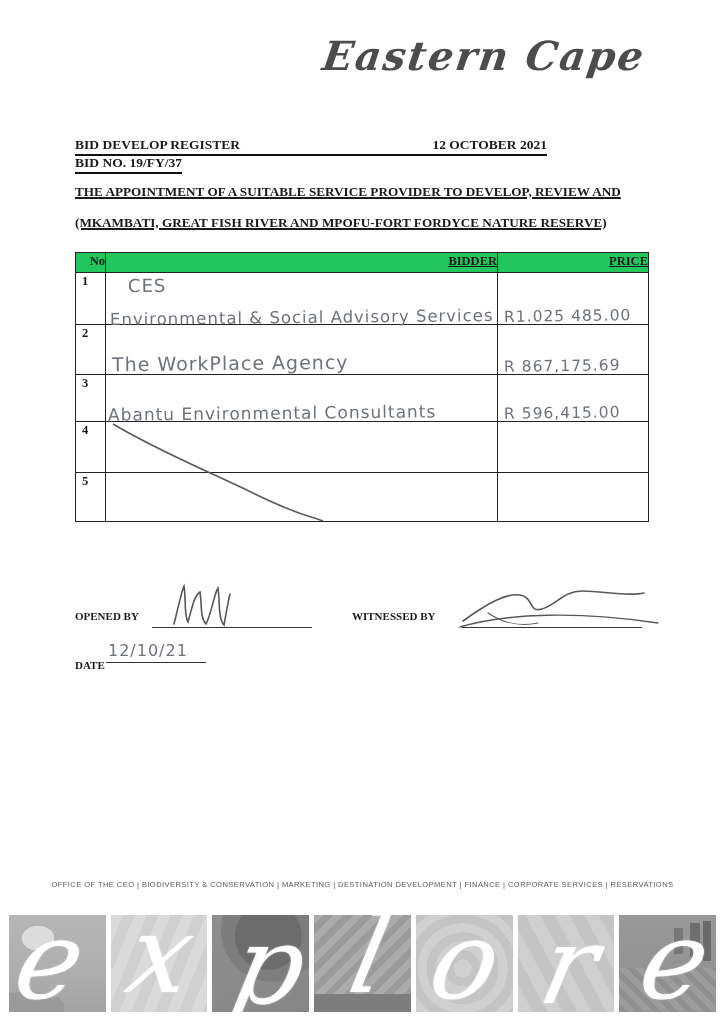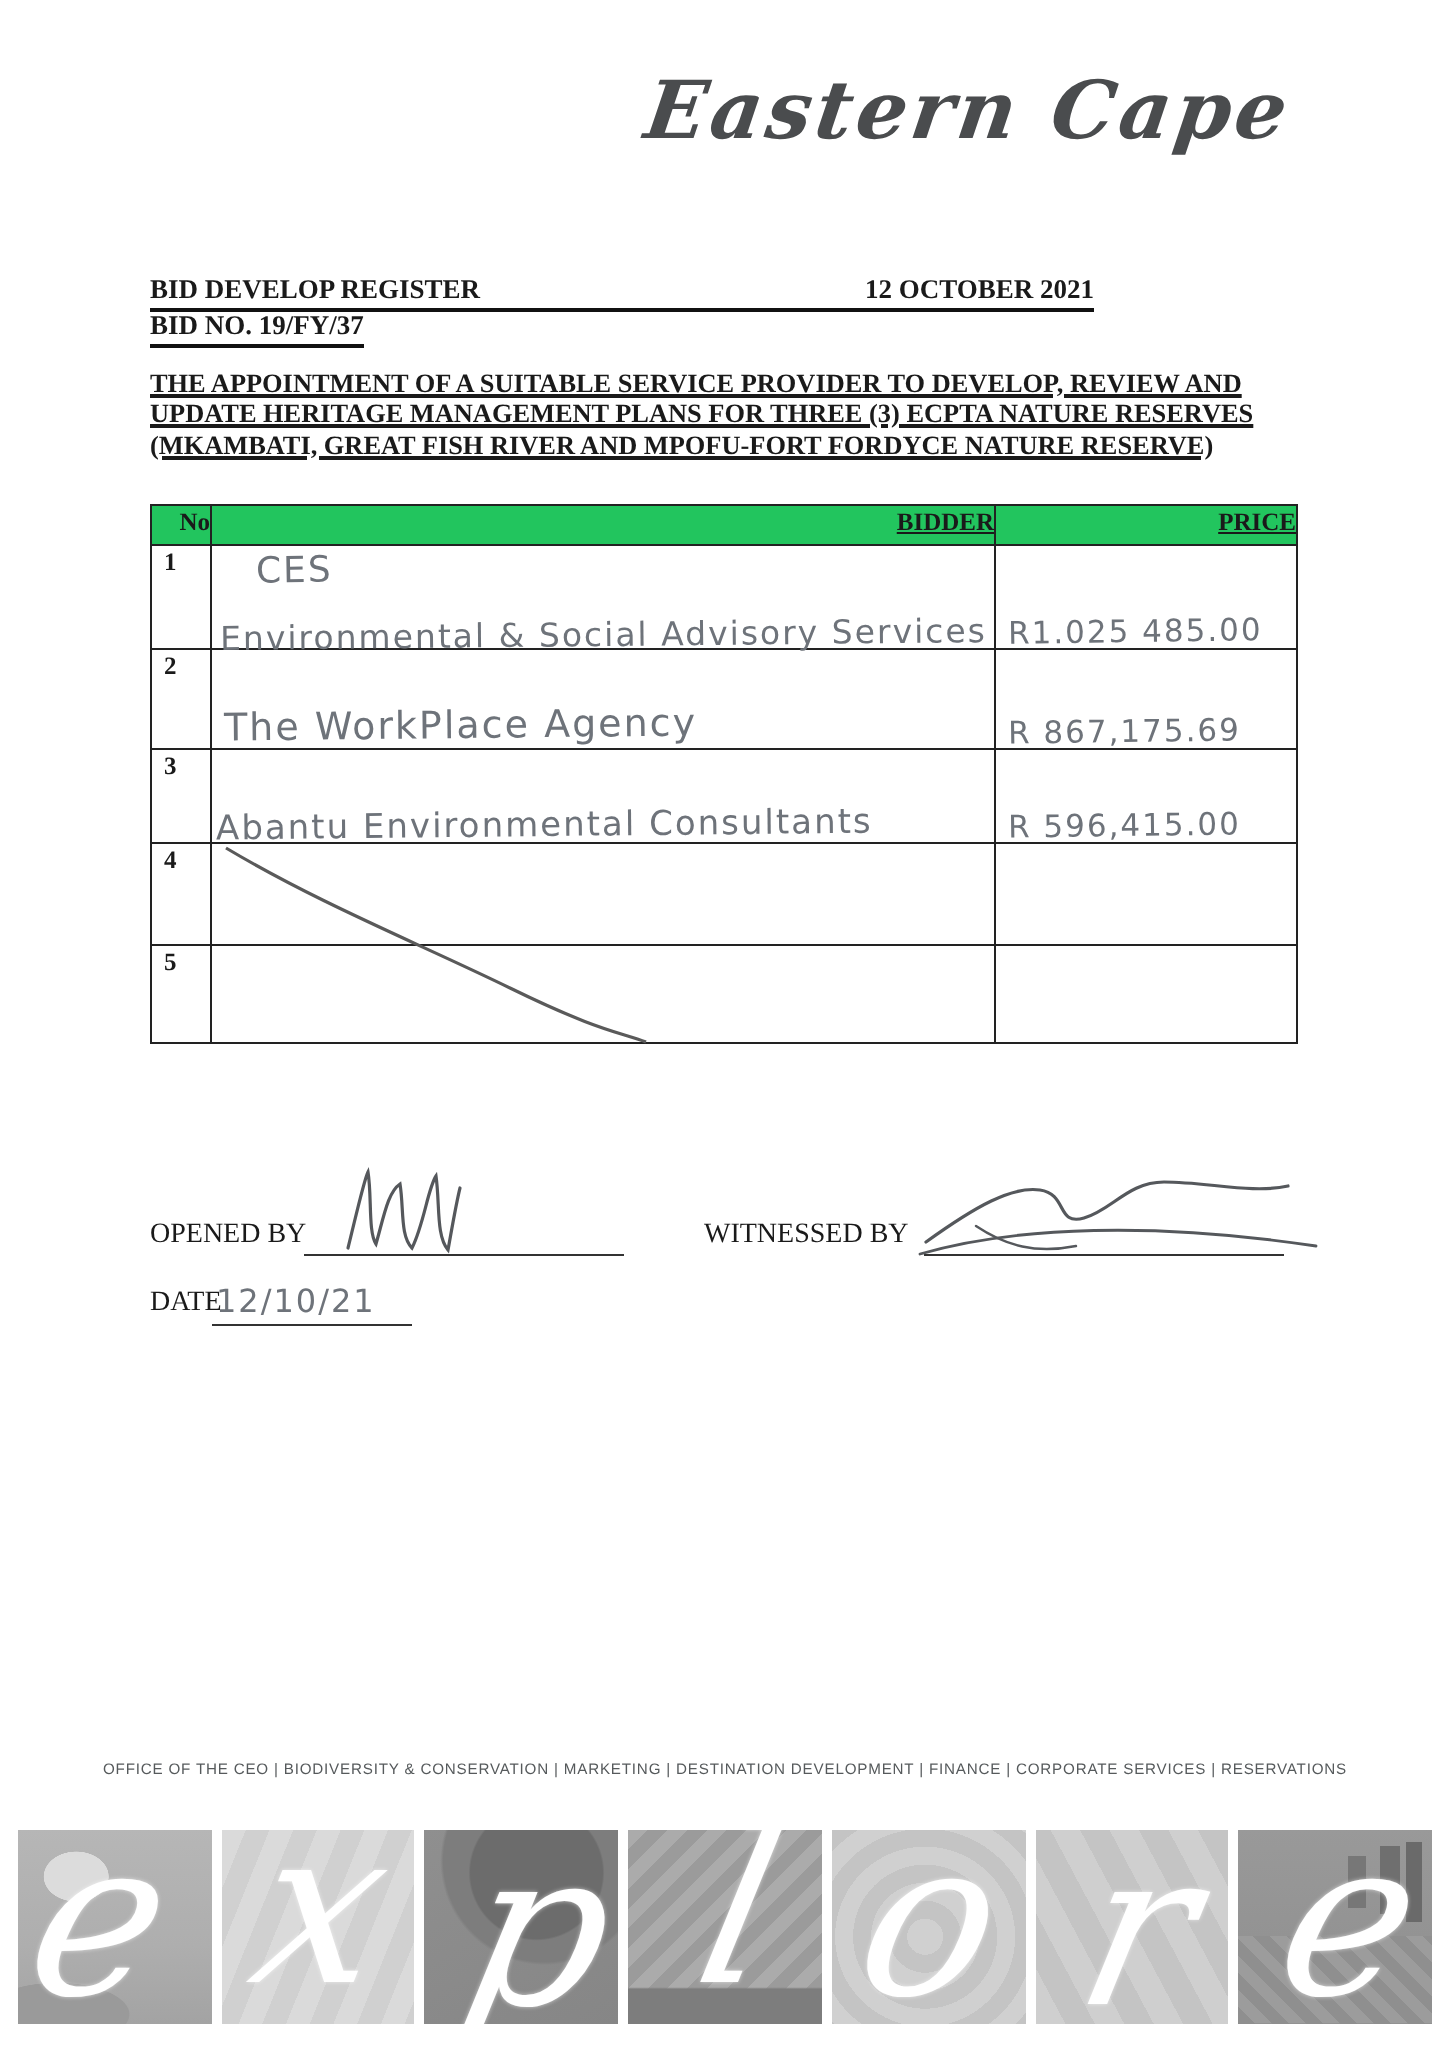--- a/index.html
+++ b/index.html
@@ -57,24 +57,24 @@
     white-space:nowrap;
   }
   .hw-ces{position:absolute;top:2px;left:22px;font-size:18px;transform:rotate(-1deg);}
   .hw-b2{position:absolute;bottom:-3px;left:4px;font-size:16.5px;transform:rotate(-0.6deg);}
   .hw-b2.big{font-size:19px;left:6px;bottom:0px;}
   .hw-b2.mid{font-size:17px;left:2px;bottom:-2px;}
   .hw-price{position:absolute;bottom:-1px;left:6px;font-size:15.5px;transform:rotate(-0.8deg);}
   
   .strike-svg{position:absolute;left:0;top:0;width:725px;height:1024px;pointer-events:none;}
   
-  .signoff-label{position:absolute;font-size:14px;font-weight:normal;}
+  .signoff-label{position:absolute;font-size:11px;font-weight:bold;}
   .lbl-opened{left:75px;top:610px;}
   .lbl-witnessed{left:352px;top:610px;}
-  .lbl-date{left:75px;top:644px;}
+  .lbl-date{left:75px;top:659px;}
   .sig-line{position:absolute;border-bottom:1.4px solid #333;}
   .line-opened{left:152px;top:608px;width:160px;height:19px;}
   .line-witnessed{left:462px;top:608px;width:180px;height:19px;}
   .line-date{left:106px;top:643px;width:100px;height:19px;}
   .hw-date{position:absolute;left:108px;top:641px;font-size:16px;}
   .sig{position:absolute;}
   .sig-opened{left:160px;top:578px;}
   .sig-witnessed{left:458px;top:583px;}
   
   .footer{
@@ -131,21 +131,21 @@
 </div>
 
 <div class="hdr-row">
   <span>BID DEVELOP REGISTER</span>
   <span>12 OCTOBER 2021</span>
 </div>
 <div class="bid-no">BID NO. 19/FY/37</div>
 
 <div class="subject">
   <span>THE APPOINTMENT OF A SUITABLE SERVICE PROVIDER TO DEVELOP, REVIEW AND</span><br>
-  <span>UPDATE HERITAGE MANAGEMENT PLANS FOR THREE (3) ECPTA NATURE RESERVES</span><br>
+  <br>
   <span>(MKAMBATI, GREAT FISH RIVER AND MPOFU-FORT FORDYCE NATURE RESERVE)</span>
 </div>
 
 <table class="bid-table">
   <colgroup>
       <col class="col-no">
       <col class="col-bidder">
       <col class="col-price">
     </colgroup>
   <tbody>

